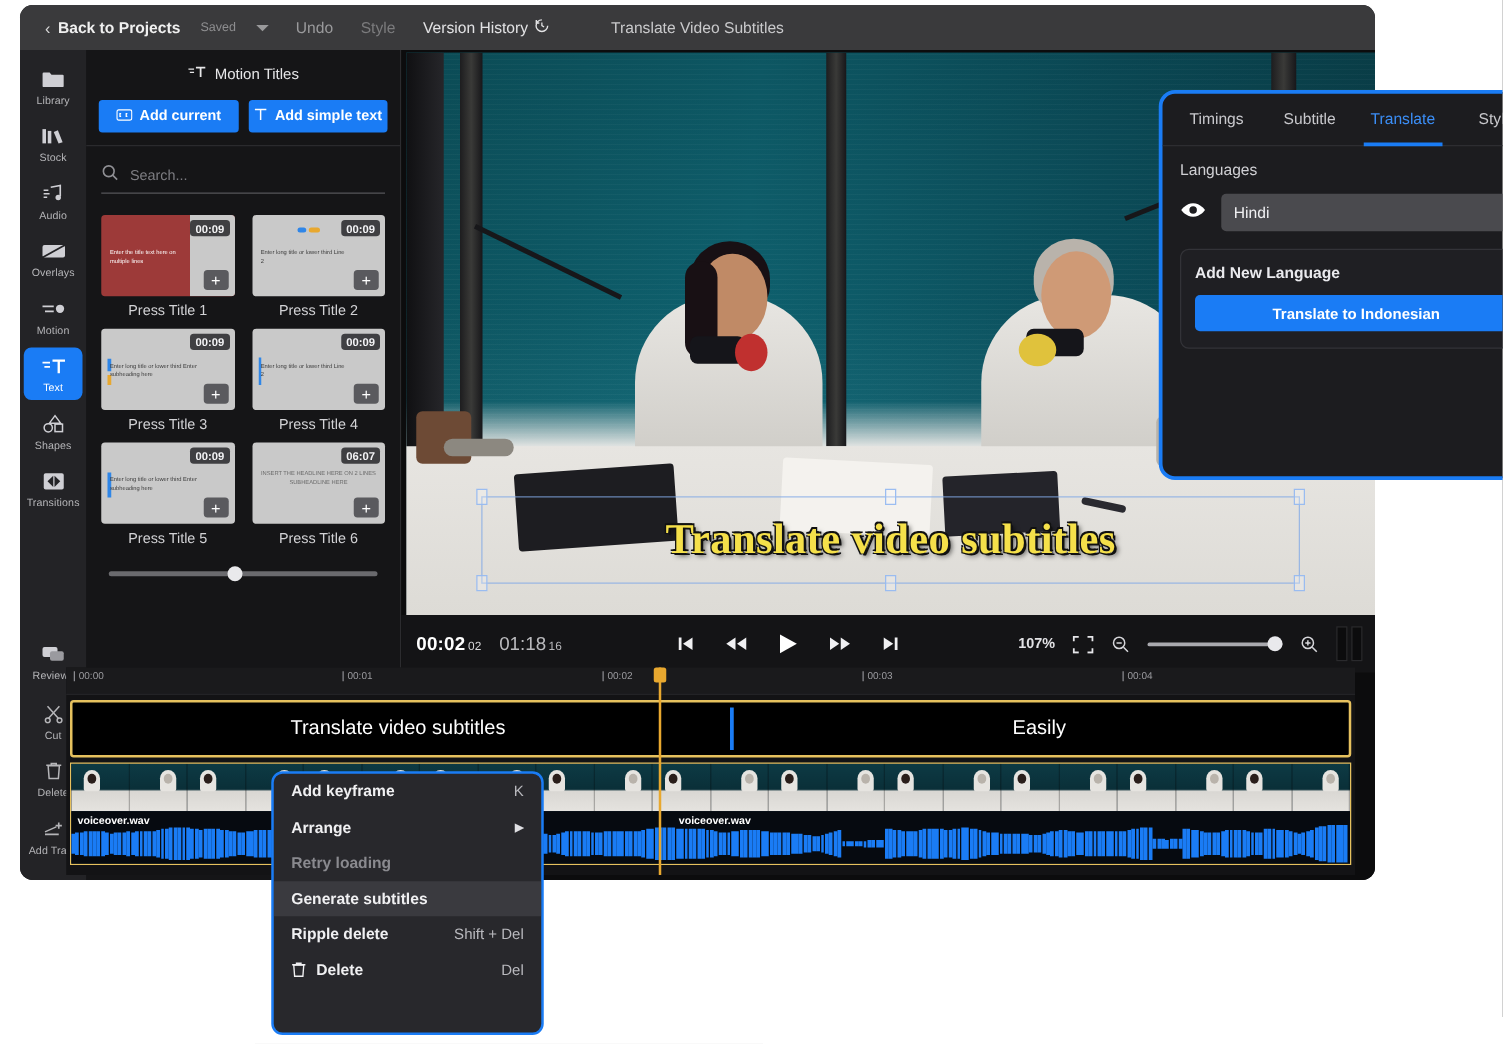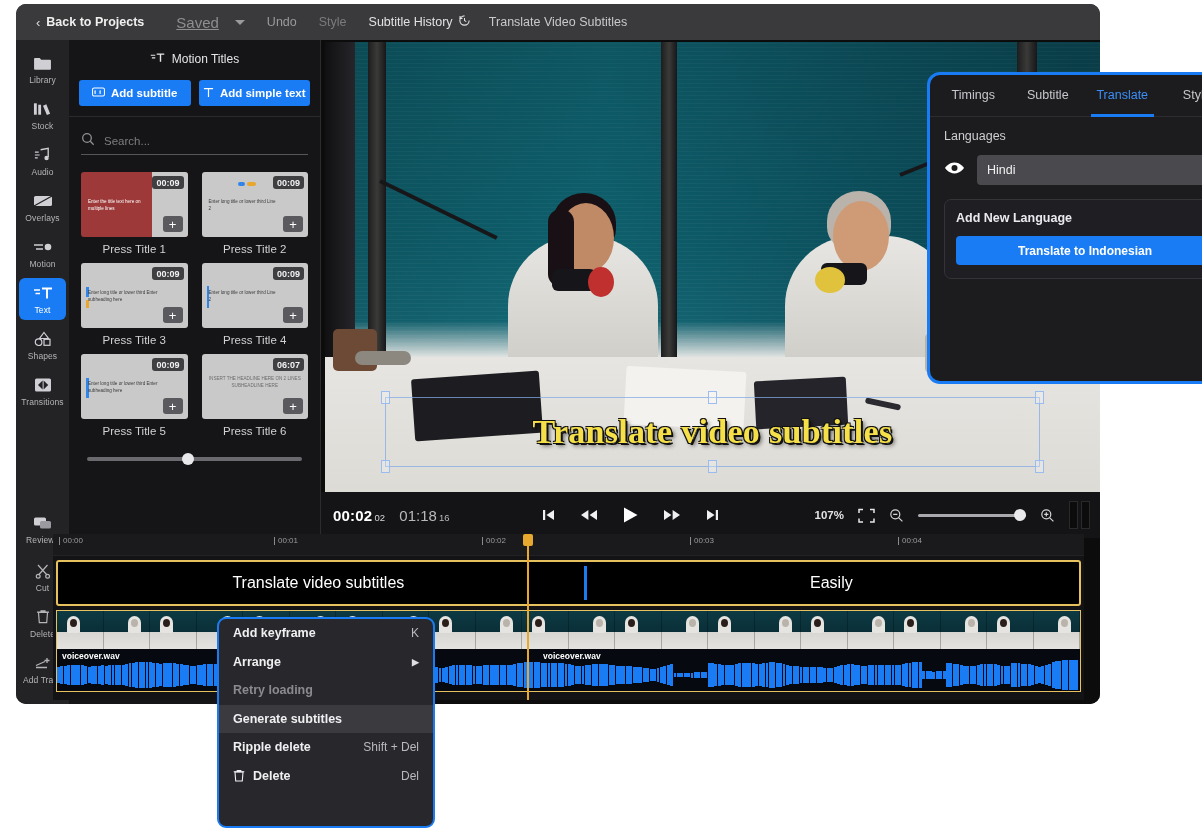--- a/index.html
+++ b/index.html
@@ -32,21 +32,21 @@
     background: #3a3a3c;
     display: flex; align-items: center;
   }
   .tb-back {
     display: flex; align-items: center; gap: 6px;
     margin-left: 20px;
     color: #f0f0f0; font-size: 12.5px; font-weight: bold;
     cursor: pointer;
   }
   .tb-chev { font-size: 13px; color: #d8d8d8; font-weight: normal; }
-  .tb-saved { margin-left: 32px; color: #8e8e90; font-size: 15px; text-decoration: underline; }
+  .tb-saved { margin-left: 16px; color: #8e8e90; font-size: 10px; }
   .tb-caret {
     margin-left: 16px; width: 0; height: 0;
     border-left: 5px solid transparent; border-right: 5px solid transparent;
     border-top: 5px solid #9a9a9c;
   }
   .tb-item { margin-left: 22px; color: #9a9a9c; font-size: 12.5px; }
   .tb-item.dim { color: #7b7b7d; }
   .tb-vh { margin-left: 22px; color: #e2e2e4; font-size: 12.5px; display:flex; align-items:center; gap:5px;}
   .tb-title {
     position: absolute; left: 0; right: 0; text-align: center;
@@ -388,21 +388,21 @@
     <div class="titlebar">
       <div class="tb-back">
         <span class="tb-chev">‹</span>
         <span>Back to Projects</span>
       </div>
       <div class="tb-saved">Saved</div>
       <div class="tb-caret"></div>
       <div class="tb-item">Undo</div>
       <div class="tb-item dim">Style</div>
       <div class="tb-vh">
-        <span>Subtitle History</span>
+        <span>Version History</span>
         <span>
           <svg width="13" height="13" viewBox="0 0 14 14">
               <path d="M7 2a5 5 0 1 0 5 5" stroke="#e2e2e4" stroke-width="1.2" fill="none"></path>
               <path d="M2.2 2.1v2.6h2.6" stroke="#e2e2e4" stroke-width="1.2" fill="none"></path>
               <path d="M7 4.3V7l1.9 1.2" stroke="#e2e2e4" stroke-width="1.1" fill="none"></path>
             </svg>
         </span>
       </div>
       <div class="tb-title">Translate Video Subtitles</div>
     </div>
@@ -535,21 +535,21 @@
             </svg></span>
         <span>Motion Titles</span>
       </div>
 
       <div class="mt-btns">
         <div class="mt-btn">
           <span><svg width="13" height="10" viewBox="0 0 14 10">
                 <rect x=".6" y=".6" width="12.8" height="8.8" rx="1.6" stroke="#fff" stroke-width="1.1" fill="none"></rect>
                 <path d="M4.2 3.8h-1v2.4h1M9.6 3.8h-1v2.4h1" stroke="#fff" stroke-width="1.1" fill="none"></path>
               </svg></span>
-          <span>Add subtitle</span>
+          <span>Add current</span>
         </div>
         <div class="mt-btn">
           <span><svg width="11" height="11" viewBox="0 0 12 12">
                 <path d="M1 1.8h10M6 1.8v9" stroke="#fff" stroke-width="1.3"></path>
               </svg></span>
           <span>Add simple text</span>
         </div>
       </div>
       <div class="mt-sep"></div>
 

